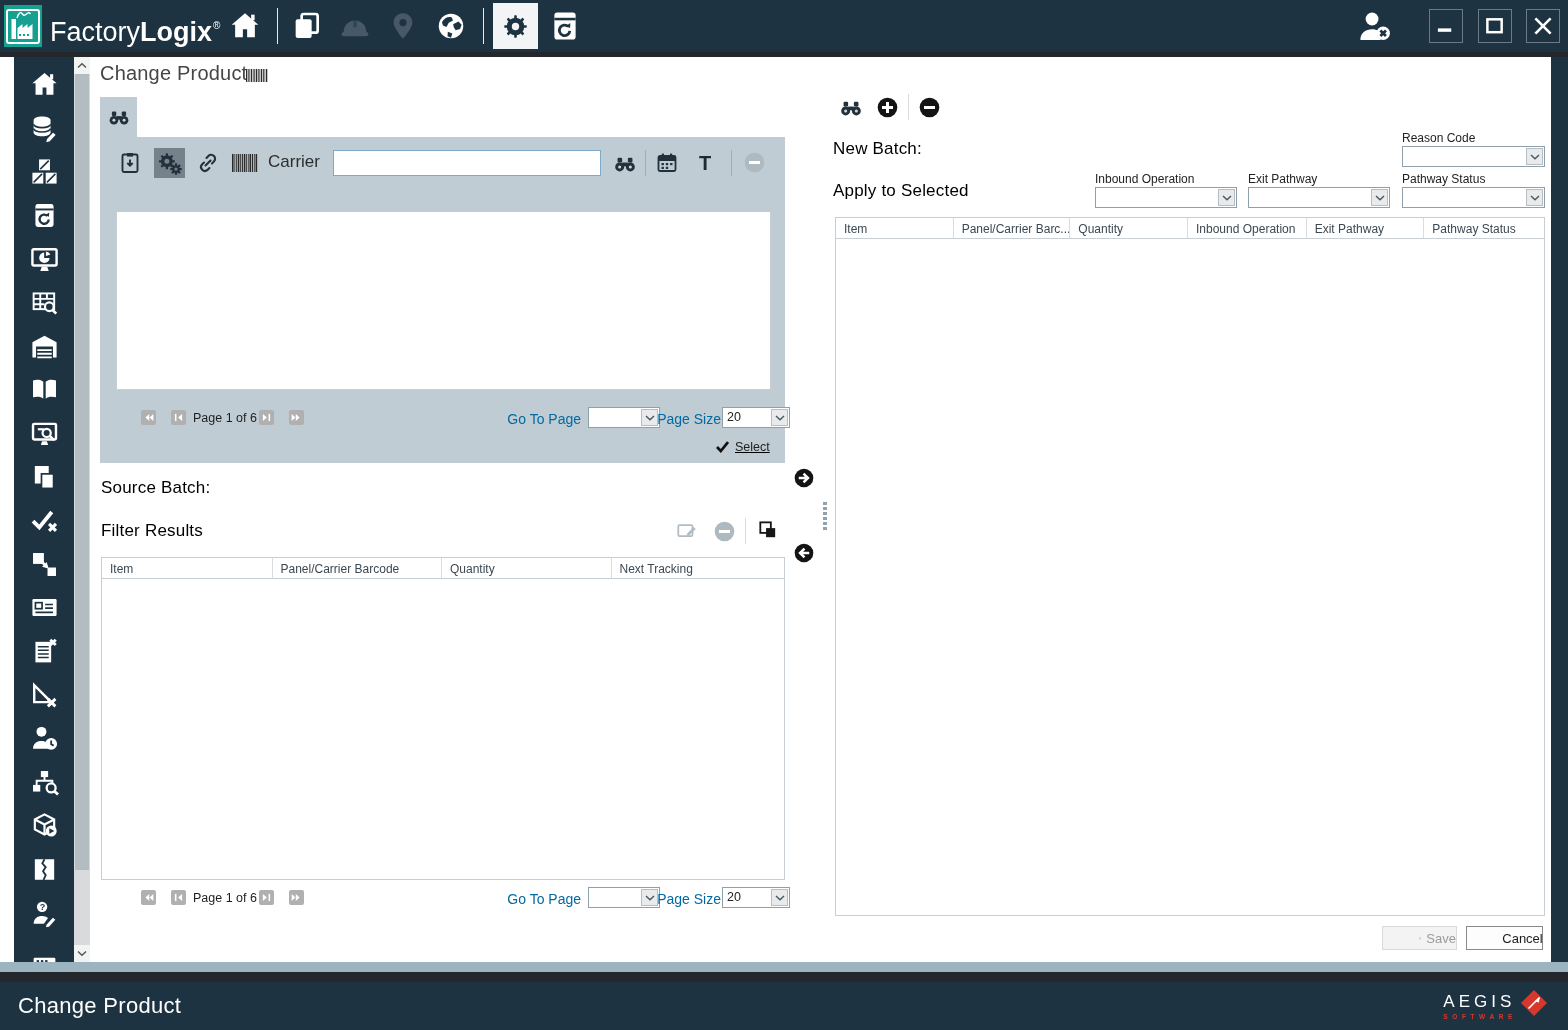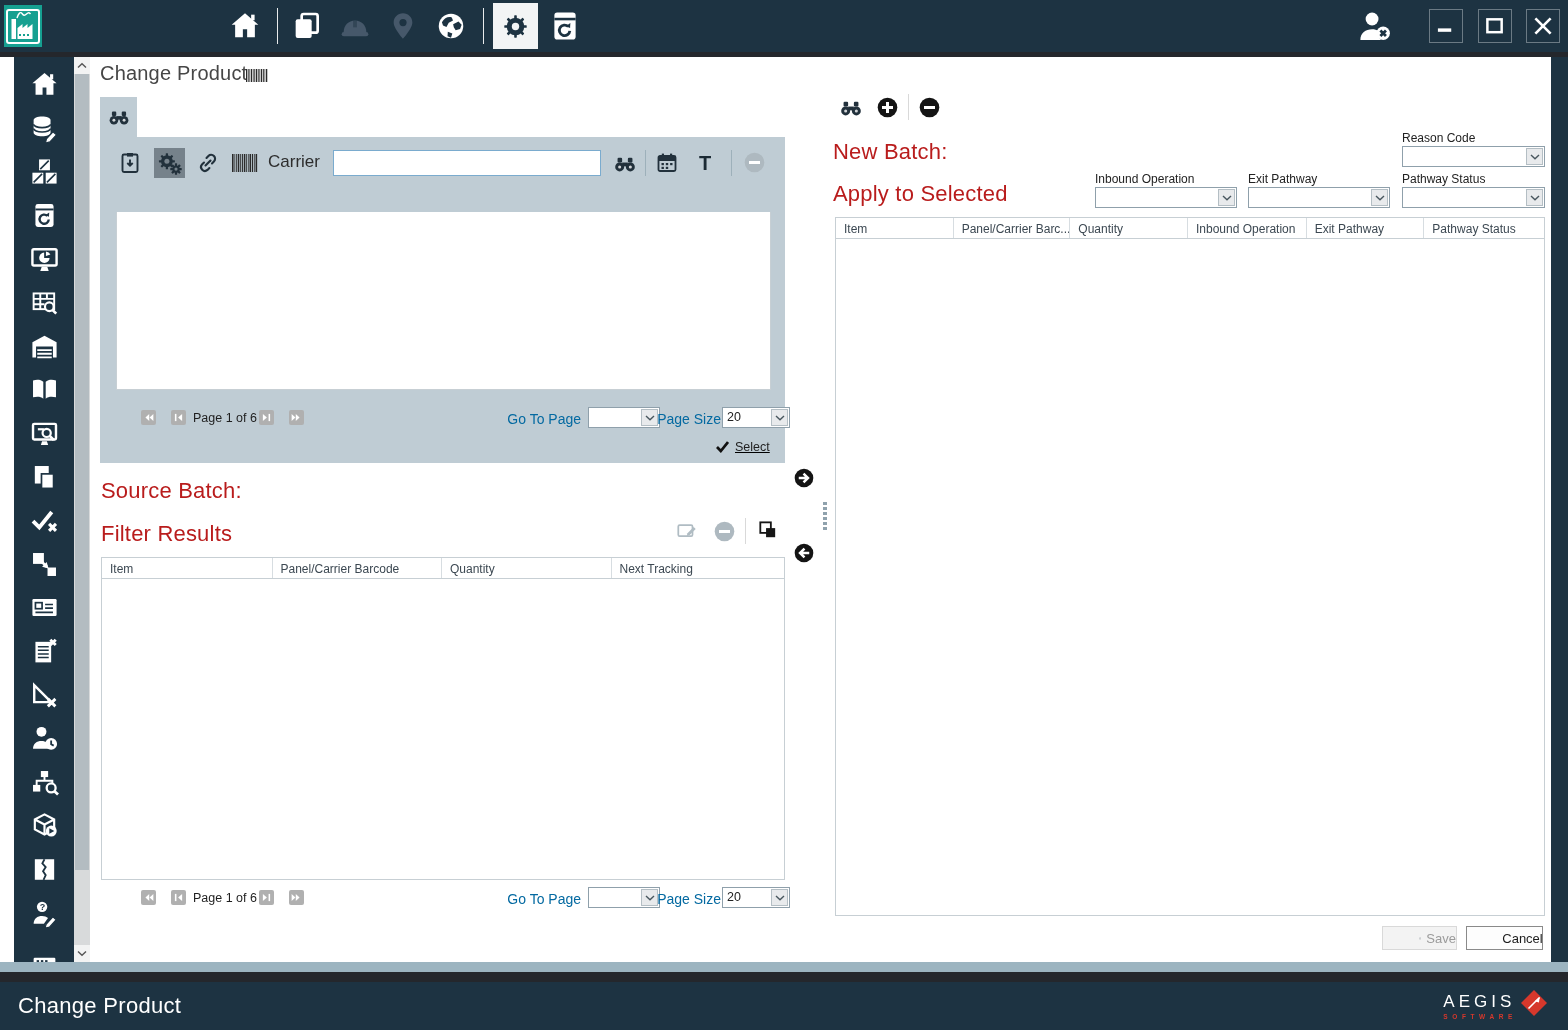--- a/index.html
+++ b/index.html
@@ -63,21 +63,21 @@
   .plabel { position:absolute; top:5px; font-size:14px; color:#0369a1; white-space:nowrap; }
   .dd { position:absolute; top:1px; height:21px; background:#fff; border:1px solid #8fa0ab; }
   .ddv { position:absolute; left:4px; top:2px; right:20px; font-size:12.5px; color:#222; overflow:hidden; white-space:nowrap; }
   .ddb { position:absolute; right:1px; top:1px; bottom:1px; width:17px; background:#e8eaec; border:1px solid #b4bec4; display:flex; align-items:center; justify-content:center; }
   .ddb .ch { width:10px; height:6px; }
 
   .select-row { position:absolute; left:716px; top:440px; display:flex; align-items:center; gap:6px;text-decoration:underline; }
   .select-row .ck { width:13px; height:12px; }
   .select-row .tx { font-size:12.5px; color:#1f1f1f; }
 
-  .section-label { position:absolute; font-size:22px; font-weight:300; color:#b91c1c; letter-spacing:.2px; white-space:nowrap; }
+  .section-label { position:absolute; font-size:17px; font-weight:300; color:#000000; letter-spacing:.2px; white-space:nowrap; }
 
   
   .circle-btn { position:absolute; width:20px; height:20px; }
   .drag-dots { position:absolute; left:823px; top:502px; display:flex; flex-direction:column; gap:2px; }
   .drag-dots i { width:4px; height:3px; background:#8fa2ad; display:block; }
 
   
   .small-label { position:absolute; font-size:12px; color:#222; white-space:nowrap; }
   .btn { position:absolute; height:24px; font-size:13px; display:flex; align-items:center; justify-content:center; gap:5px; font-family:"Liberation Sans",sans-serif;padding-left:36px; }
   .btn-save { left:1382px; top:926px; width:75px; background:#f3f3f3; border:1px solid #d9d9d9; color:#9b9b9b; }
@@ -102,20 +102,21 @@
     <div class="logo-box"><span class="ic"><svg viewBox="0 0 38 42">
             <rect x="3" y="5" width="32" height="33" rx="2" fill="none" stroke="#fff" stroke-width="2"></rect>
             <path fill="#fff" d="M7.5 34V14h4.5v20zM13.5 34V23l5-4v4l5-4v4l5-4v15z"></path>
             <path fill="none" stroke="#fff" stroke-width="1.4" d="M13 13c1.5-5 3.5-6.5 5-4.5s2.5 2.5 4.5.5 3-1.5 4 0"></path>
             <g fill="#16a091">
               <rect x="15" y="29" width="2" height="2"></rect>
               <rect x="19" y="29" width="2" height="2"></rect>
               <rect x="23" y="29" width="2" height="2"></rect>
             </g>
           </svg></span></div>
+    <div class="brand"><span class="f">Factory</span><span class="l">Logix</span><span class="mark">®</span></div>
     <span class="tb-ic" style="left:229px">
         <svg viewBox="0 0 24 24">
           <path fill="#fff" d="M12 2.5 22 11h-2.6v9.5h-5.8v-6h-3.2v6H4.6V11H2Z"></path>
           <rect x="16.6" y="3.5" width="2.6" height="4.2" fill="#fff"></rect>
         </svg>
       </span>
     <span class="tb-div" style="left:277px"></span>
     <span class="tb-ic" style="left:291px">
         <svg viewBox="0 0 24 24">
           <rect x="8" y="3" width="12" height="14" rx="1.5" fill="none" stroke="#fff" stroke-width="2"></rect>

